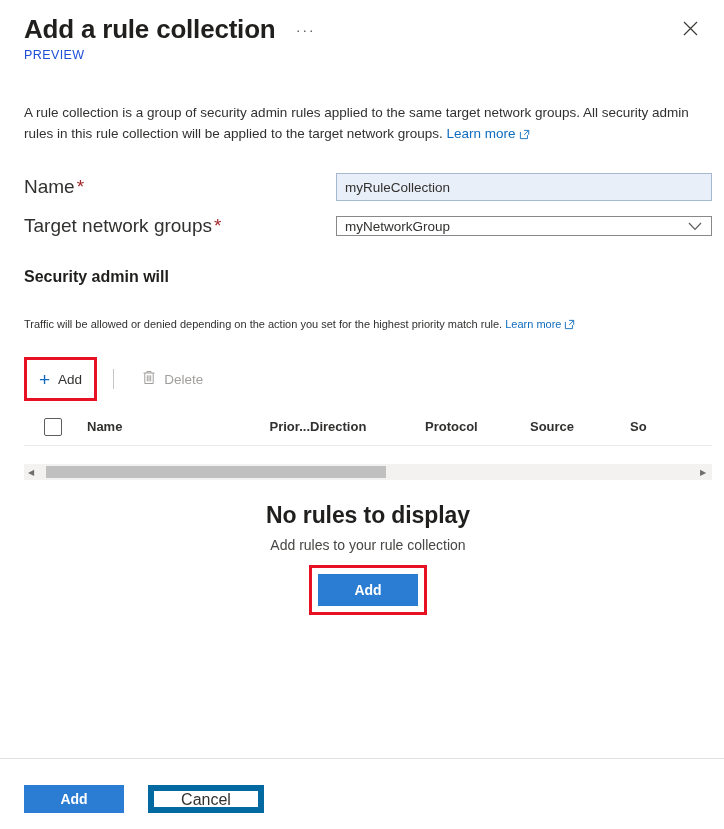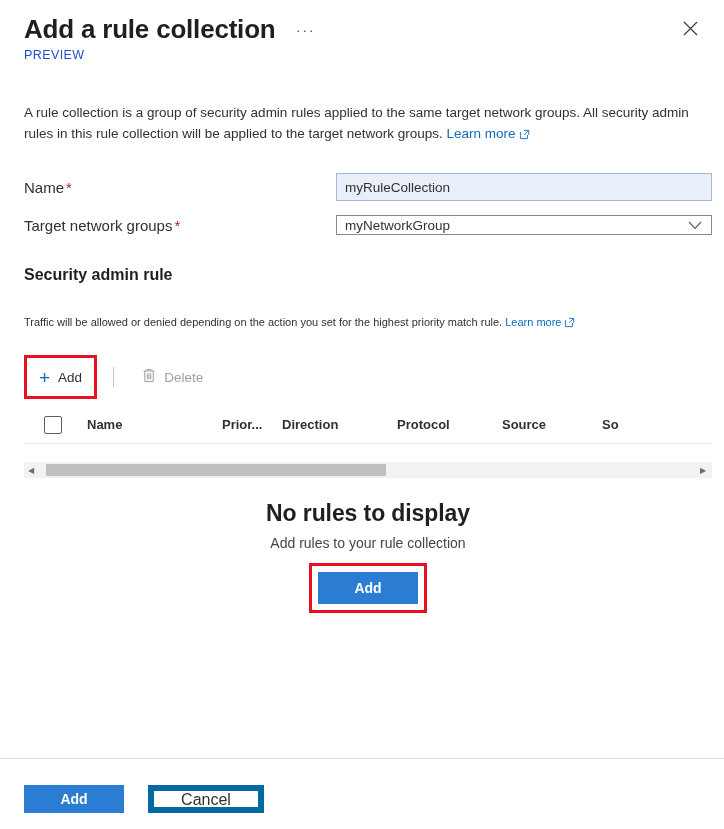--- a/index.html
+++ b/index.html
@@ -116,21 +116,21 @@
   .form-row {
     display: flex;
     align-items: center;
     margin-top: 14px;
   }
   .form-row.first { margin-top: 27px; }
 
   .form-label {
     width: 312px;
     flex: 0 0 312px;
-    font-size: 15px;
+    font-size: 19px;
     color: #323130;
     padding-right: 10px;
   }
 
   .req {
     color: #a4262c;
     margin-left: 2px;
   }
 
   .text-input {
@@ -417,21 +417,21 @@
       <div class="select-wrap">
         <div class="select-box">myNetworkGroup</div>
         <span class="chevron">
           <svg width="14" height="9" viewBox="0 0 14 9" aria-hidden="true">
             <path d="M1 1 L7 7.4 L13 1" stroke="#605e5c" stroke-width="1.2" fill="none"></path>
           </svg>
         </span>
       </div>
     </div>
 
-    <h2 class="section-heading">Security admin rule</h2>
+    <h2 class="section-heading">Security admin will</h2>
 
     <p class="section-desc">
       <span>Traffic will be allowed or denied depending on the action you set for the highest priority match rule. </span><a class="link">Learn more</a><span class="ext-icon"><svg width="11" height="11" viewBox="0 0 12 12" aria-hidden="true">
           <path d="M1.5 3.2 V10.5 H9.2 V6.6" stroke="#0f6cbd" stroke-width="1" fill="none"></path>
           <path d="M5.6 1.5 H10.6 V6.3" stroke="#0f6cbd" stroke-width="1" fill="none"></path>
           <path d="M10.4 1.7 L5.7 6.4" stroke="#0f6cbd" stroke-width="1" fill="none"></path>
         </svg></span>
     </p>
 
     <div class="toolbar">
@@ -451,21 +451,21 @@
           </svg>
         </span>
         <span>Delete</span>
       </button>
     </div>
 
     <div class="grid">
       <div class="grid-head">
         <span class="grid-checkbox"></span>
         <span class="col-head" style="margin-left:25px; width:135px;">Name</span>
-        <span class="col-head" style="width:60px;">Prior...</span>
+        <span class="col-head" style="width:88px;text-align:right;">Prior...</span>
         <span class="col-head" style="width:115px;">Direction</span>
         <span class="col-head" style="width:105px;">Protocol</span>
         <span class="col-head" style="width:100px;">Source</span>
         <span class="col-head" style="width:40px;">So</span>
       </div>
 
       <div class="scroll-track">
         <span class="scroll-arrow">◀</span>
         <span class="scroll-thumb"></span>
         <span class="scroll-arrow" style="position:absolute; right:2px;">▶</span>

